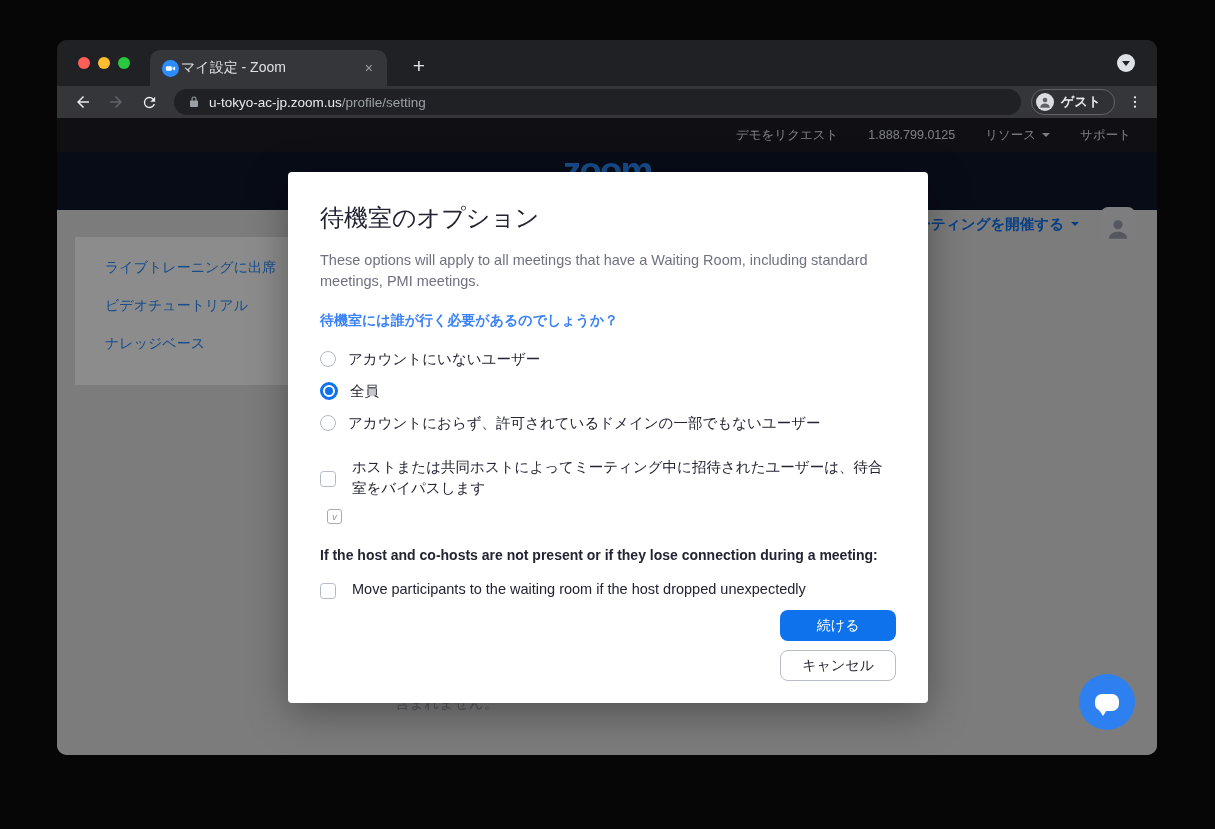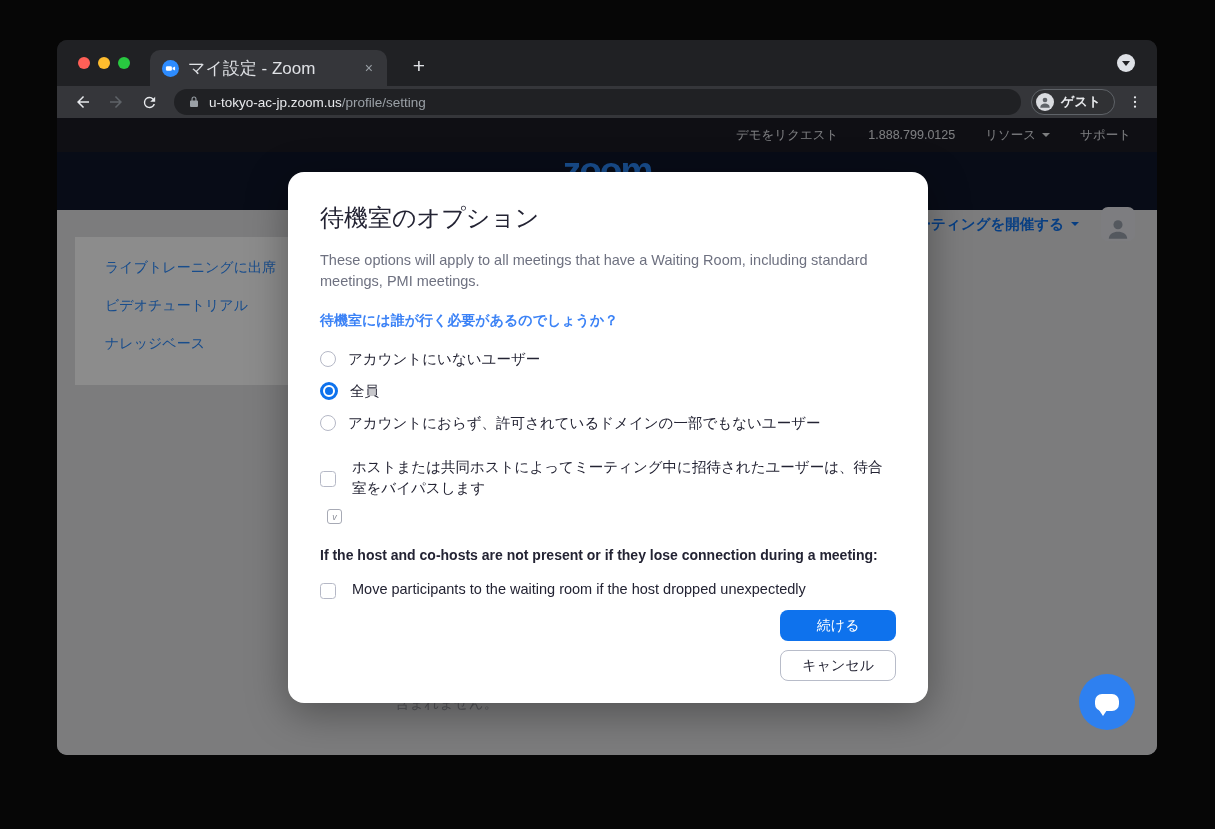--- a/index.html
+++ b/index.html
@@ -10,21 +10,21 @@
 
   
   .tabstrip { position:relative; height:46px; background:#202124; flex:none; }
   .traffic { position:absolute; left:21px; top:17px; display:flex; gap:8px; }
   .traffic span { width:12px; height:12px; border-radius:50%; display:block; }
   .t-red { background:#FF5F57; } .t-yellow { background:#FEBC2E; } .t-green { background:#28C840; }
   .tab { position:absolute; left:93px; top:10px; width:237px; height:36px; background:#35363a;
          border-radius:10px 10px 0 0; display:flex; align-items:center; padding:0 10px 0 12px; }
   .favicon { width:17px; height:17px; border-radius:50%; background:#2D8CFF; display:flex;
              align-items:center; justify-content:center; flex:none; }
-  .tab-title { flex:1; margin-left:9px; font-size:17px; color:#dfe1e5; white-space:nowrap; overflow:hidden; }
+  .tab-title { flex:1; margin-left:2px; font-size:14px; color:#dfe1e5; white-space:nowrap; overflow:hidden; }
   .tab-close { color:#9aa0a6; font-size:14px; line-height:1; padding:2px 4px; cursor:default; }
   .newtab { position:absolute; left:348px; top:12px; width:28px; height:28px; color:#dfe1e5;
             font-size:21px; line-height:28px; text-align:center; font-weight:400; }
   .tabsearch { position:absolute; right:22px; top:14px; width:18px; height:18px; border-radius:50%;
                background:#dee1e6; display:flex; align-items:center; justify-content:center; }
   .tabsearch i { width:0; height:0; border-left:4px solid transparent; border-right:4px solid transparent;
                  border-top:5px solid #202124; display:block; margin-top:1px; }
 
   
   .toolbar { height:32px; background:#35363a; display:flex; align-items:center; padding:0 14px; flex:none; }
@@ -59,21 +59,21 @@
                  align-items:flex-end; justify-content:center; overflow:hidden; }
 
   .sidebar-card { position:absolute; left:18px; top:119px; width:240px; height:148px; background:#ffffff; padding:22px 0 0 30px; }
   .side-link { display:block; font-size:14px; color:#2D8CFF; margin-bottom:20px; white-space:nowrap; }
   .hidden-text { position:absolute; left:338px; top:576px; font-size:14.5px; color:#9b9ca4;font-family:Liberation Serif, serif; }
 
   .overlay { position:absolute; inset:0; background:rgba(0,0,0,0.45); z-index:5; }
 
   
   .modal { position:absolute; left:231px; top:54px; width:640px; height:531px; background:#ffffff;
-           border-radius:16px; z-index:10; padding:30px 32px; box-shadow:0 10px 40px rgba(0,0,0,0.35); }
+           border-radius:4px; z-index:10; padding:30px 32px; box-shadow:0 10px 40px rgba(0,0,0,0.35); }
   .modal-title { font-size:24px; line-height:32px; color:#232333; font-weight:500; }
   .modal-desc { margin-top:16px; font-size:14.5px; line-height:21px; color:#6e7180; max-width:548px; }
   .modal-question { margin-top:18px; font-size:14px; line-height:21px; font-weight:bold; color:#3b82f6; }
   .radio-group { margin-top:12px; }
   .radio-row { display:flex; align-items:center; gap:12px; height:32px; cursor:default; }
   .radio { width:16px; height:16px; border:1.5px solid #b5b8c6; border-radius:50%; background:#fff; flex:none; }
   .radio.selected { width:18px; height:18px; border:3px solid #0E72ED; display:flex; align-items:center; justify-content:center; }
   .radio.selected i { width:8px; height:8px; border-radius:50%; background:#0E72ED; display:block; }
   .opt-label { font-size:14.5px; color:#232333; }
   .check-row { display:flex; align-items:center; gap:16px; margin-top:18px; }

